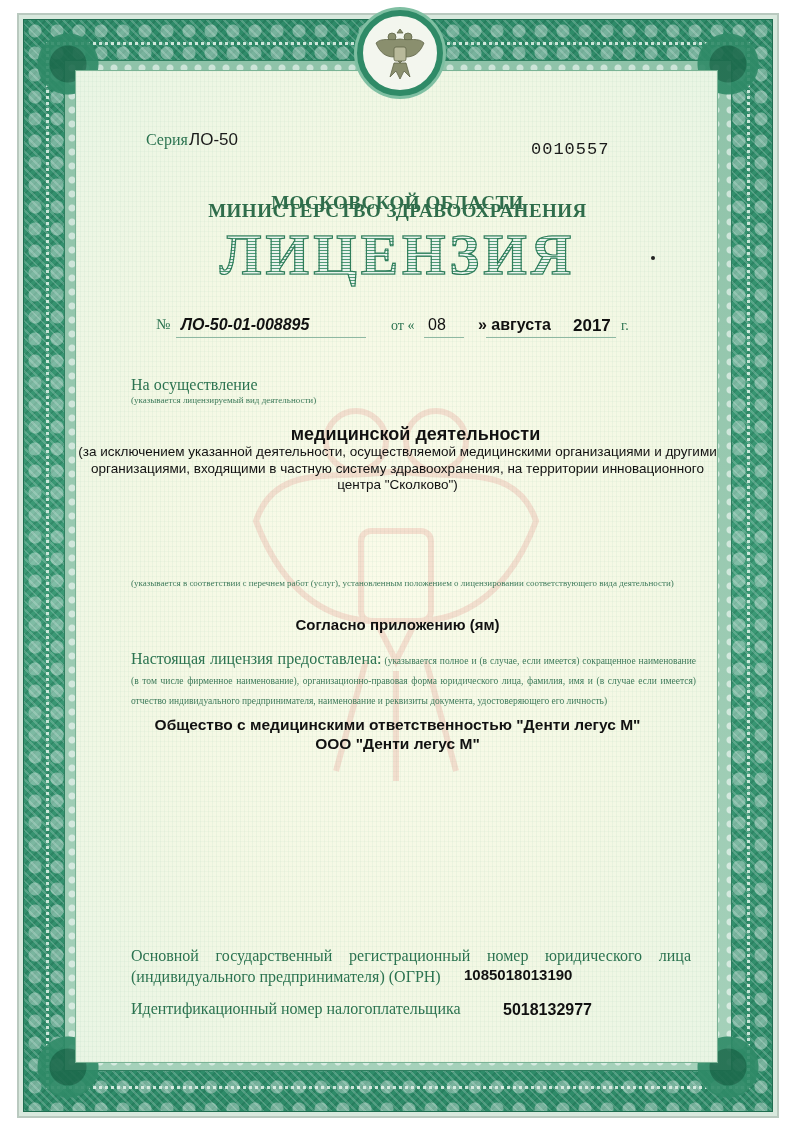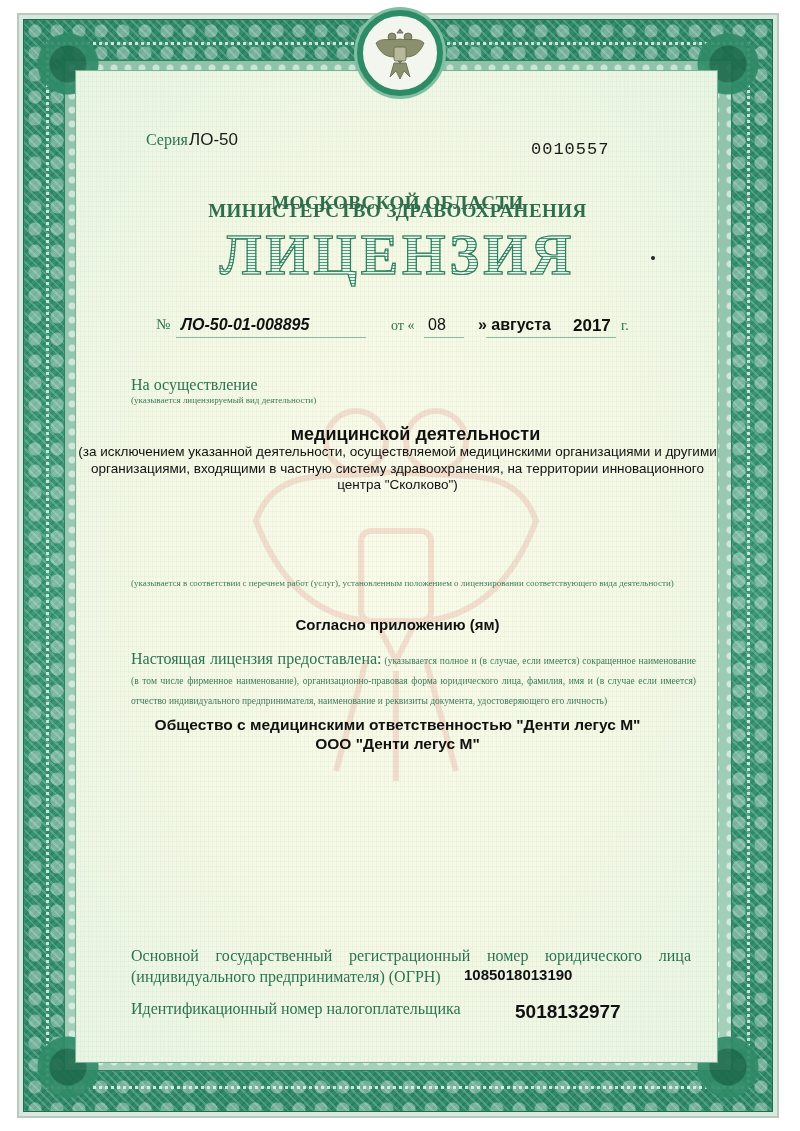--- a/index.html
+++ b/index.html
@@ -115,21 +115,21 @@
 
     .granted { left: 55px; top: 578px; width: 565px; font-size: 9.5px; line-height: 20px; color: #3d7a5a; white-space: normal; text-align: justify; }
     .granted .granted-lead { font-size: 16px; color: #2b7350; }
 
     .org-full { top: 645px; font-size: 15.5px; }
     .org-short { top: 664px; font-size: 15.5px; }
 
     .ogrn-text { left: 55px; top: 874px; width: 560px; font-size: 16px; line-height: 21px; white-space: normal; text-align: justify; }
     .ogrn-value { left: 388px; top: 895px; font-size: 15px; }
     .inn-label { left: 55px; top: 929px; font-size: 16px; }
-    .inn-value { left: 427px; top: 930px; font-size: 19px; margin-left: 12px; }
+    .inn-value { left: 427px; top: 930px; font-size: 16px; }
 
     .dot-mark { position: absolute; left: 651px; top: 256px; width: 4px; height: 4px; border-radius: 50%; background: #222; z-index: 4; }
   </style>
 </head>
 <body>
 
 <div class="sheet">
   <div class="frame-outer">
     <div class="frame-band"></div>
     <div class="frame-inner-band"></div>

